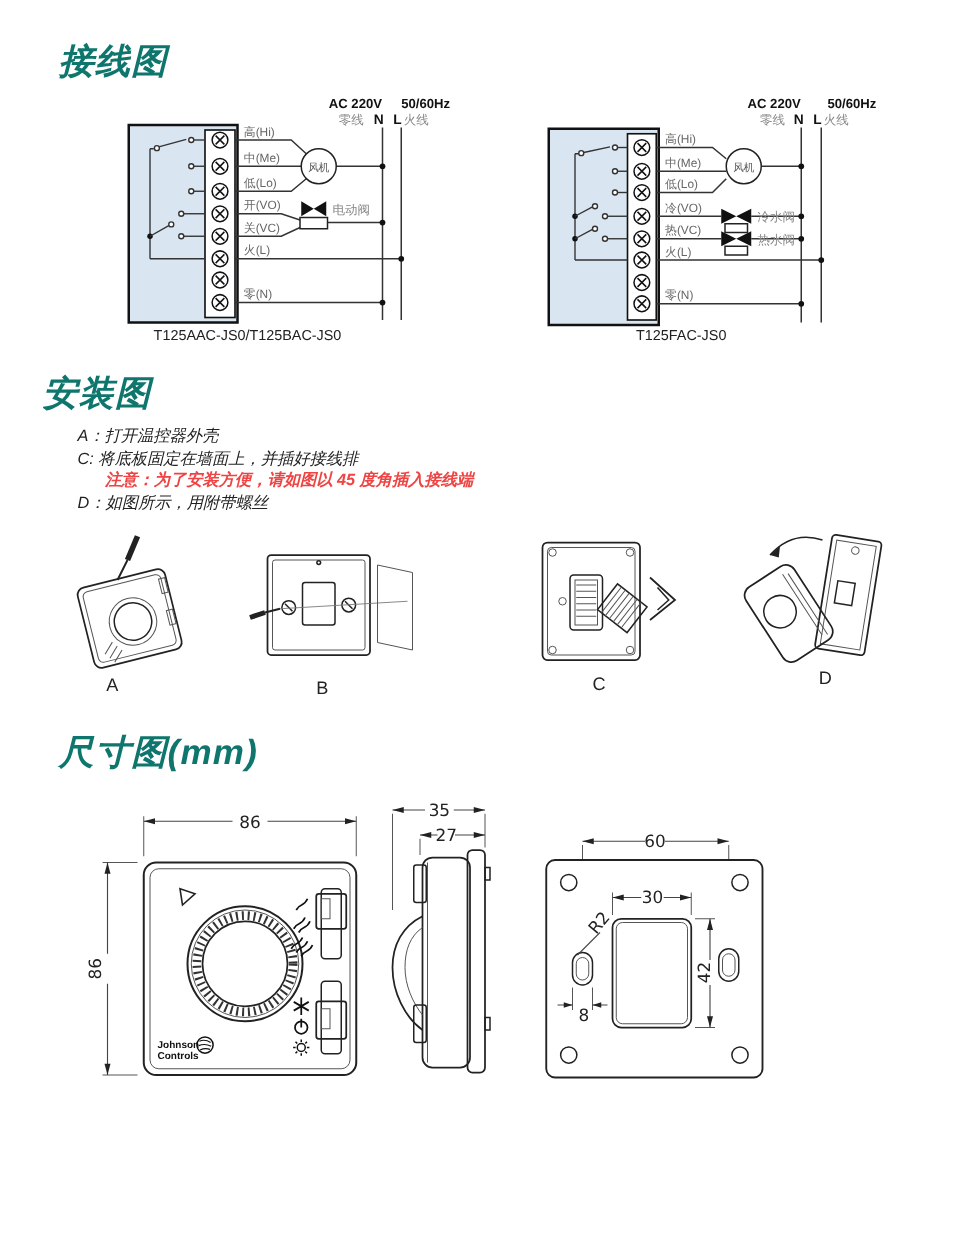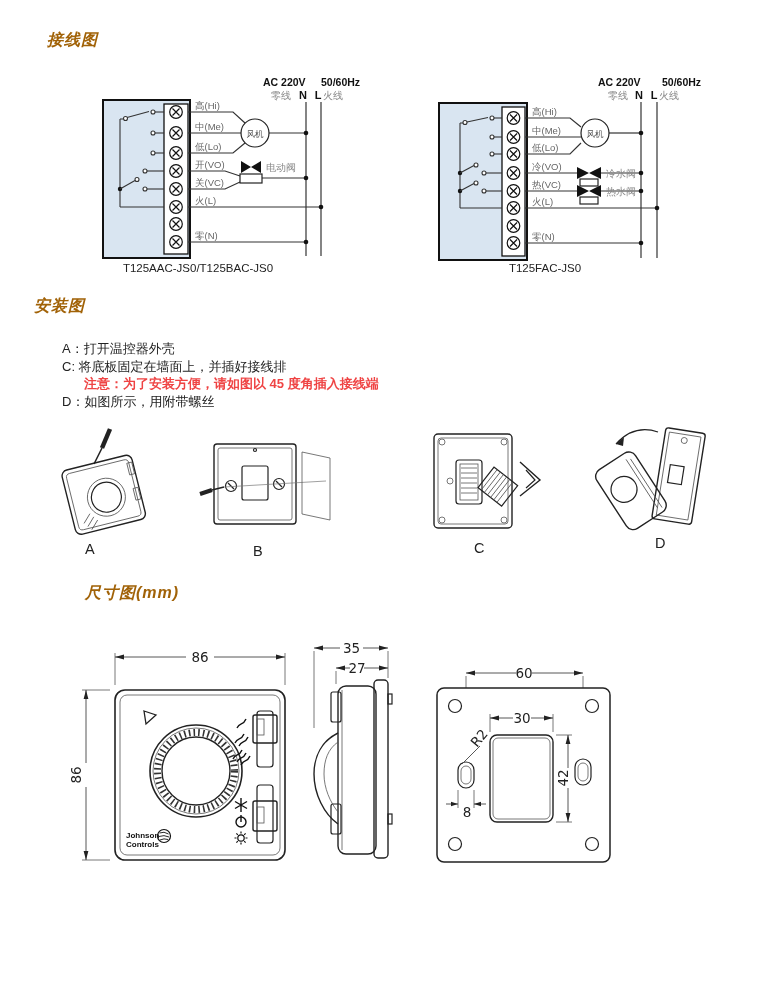--- a/index.html
+++ b/index.html
@@ -1,19 +1,19 @@
 <!DOCTYPE html>
 <html><head>
 <meta charset="utf-8">
 <style>
   html,body{margin:0;padding:0;background:#fff;}
   #canvas{position:relative;width:770px;height:1002px;background:#fff;overflow:hidden;
           font-family:"Liberation Sans",sans-serif;color:#111;}
   .abs{position:absolute;}
-  .sec-title{font-size:16px;font-weight:bold;font-style:italic;color:#a16207;letter-spacing:1px;}
+  .sec-title{font-size:28px;font-weight:bold;font-style:italic;color:#0f766e;letter-spacing:1px;}
   .steps{font-size:13px;color:#222;line-height:17.6px;white-space:nowrap;}
   .step.note{font-weight:bold;color:#ef4444;padding-left:22px;}
   .fig-label{font-size:14.5px;color:#222;}
   svg{display:block;overflow:visible;}
   svg text{font-family:"Liberation Sans",sans-serif;}
   .t-label{font-size:9.5px;fill:#666;}
   .t-power{font-size:10.5px;font-weight:bold;fill:#111;}
   .t-gray{font-size:10px;fill:#888;}
   .t-nl{font-size:11px;font-weight:bold;fill:#111;}
   .t-cap{font-size:11.5px;fill:#222;}
@@ -242,21 +242,21 @@
       <text x="102" y="97.5" class="t-label">冷(VO)</text>
       <text x="102" y="115.5" class="t-label">热(VC)</text>
       <text x="102" y="132.5" class="t-label">火(L)</text>
       <text x="102" y="167.5" class="t-label">零(N)</text>
     </g>
     <text x="115" y="200" text-anchor="middle" class="t-cap">T125FAC-JS0</text>
   </svg>
 
   <div class="abs sec-title" style="left:34px;top:296px;">安装图</div>
 
-  <div class="abs steps" style="left:62px;top:340px;">
+  <div class="abs steps" style="left:62px;top:340px;font-style:italic;">
     <div class="step">A：打开温控器外壳</div>
     <div class="step">C: 将底板固定在墙面上，并插好接线排</div>
     <div class="step note">注意：为了安装方便，请如图以 45 度角插入接线端</div>
     <div class="step">D：如图所示，用附带螺丝</div>
   </div>
 
   <svg class="abs" style="left:48px;top:426px;" width="105" height="118" viewBox="0 0 105 118">
     <g transform="rotate(-14 55 70)" class="med">
       <rect x="20" y="36" width="72" height="66" rx="6" fill="#fff"></rect>
       <rect x="24" y="40" width="64" height="58" rx="4" class="thin"></rect>
@@ -330,21 +330,21 @@
       <path d="M20,24 Q38,4 62,12" class="med2" fill="none"></path>
       <polygon points="20,24 28,17 27,26" class="arrow"></polygon>
     </g>
   </svg>
 
   <div class="abs fig-label" style="left:85px;top:541px;">A</div>
   <div class="abs fig-label" style="left:253px;top:543px;">B</div>
   <div class="abs fig-label" style="left:474px;top:540px;">C</div>
   <div class="abs fig-label" style="left:655px;top:535px;">D</div>
 
-  <div class="abs sec-title" style="left:47px;top:583px;margin-left:38px;">尺寸图(mm)</div>
+  <div class="abs sec-title" style="left:47px;top:583px;">尺寸图(mm)</div>
 
   <svg class="abs" style="left:60px;top:635px;" width="240" height="235" viewBox="0 0 240 235">
 
     <path d="M55,50 V18 M225,50 V18" class="thin"></path>
     <path d="M55,22 H126 M154,22 H225" class="dimln"></path>
     <polygon points="55,22 64,19.6 64,24.4" class="arrow"></polygon>
       <polygon points="225,22 216,19.6 216,24.4" class="arrow"></polygon>
     <text x="140" y="27" text-anchor="middle" class="t-dim">86</text>
 
     <path d="M50,55 H22 M50,225 H22" class="thin"></path>

